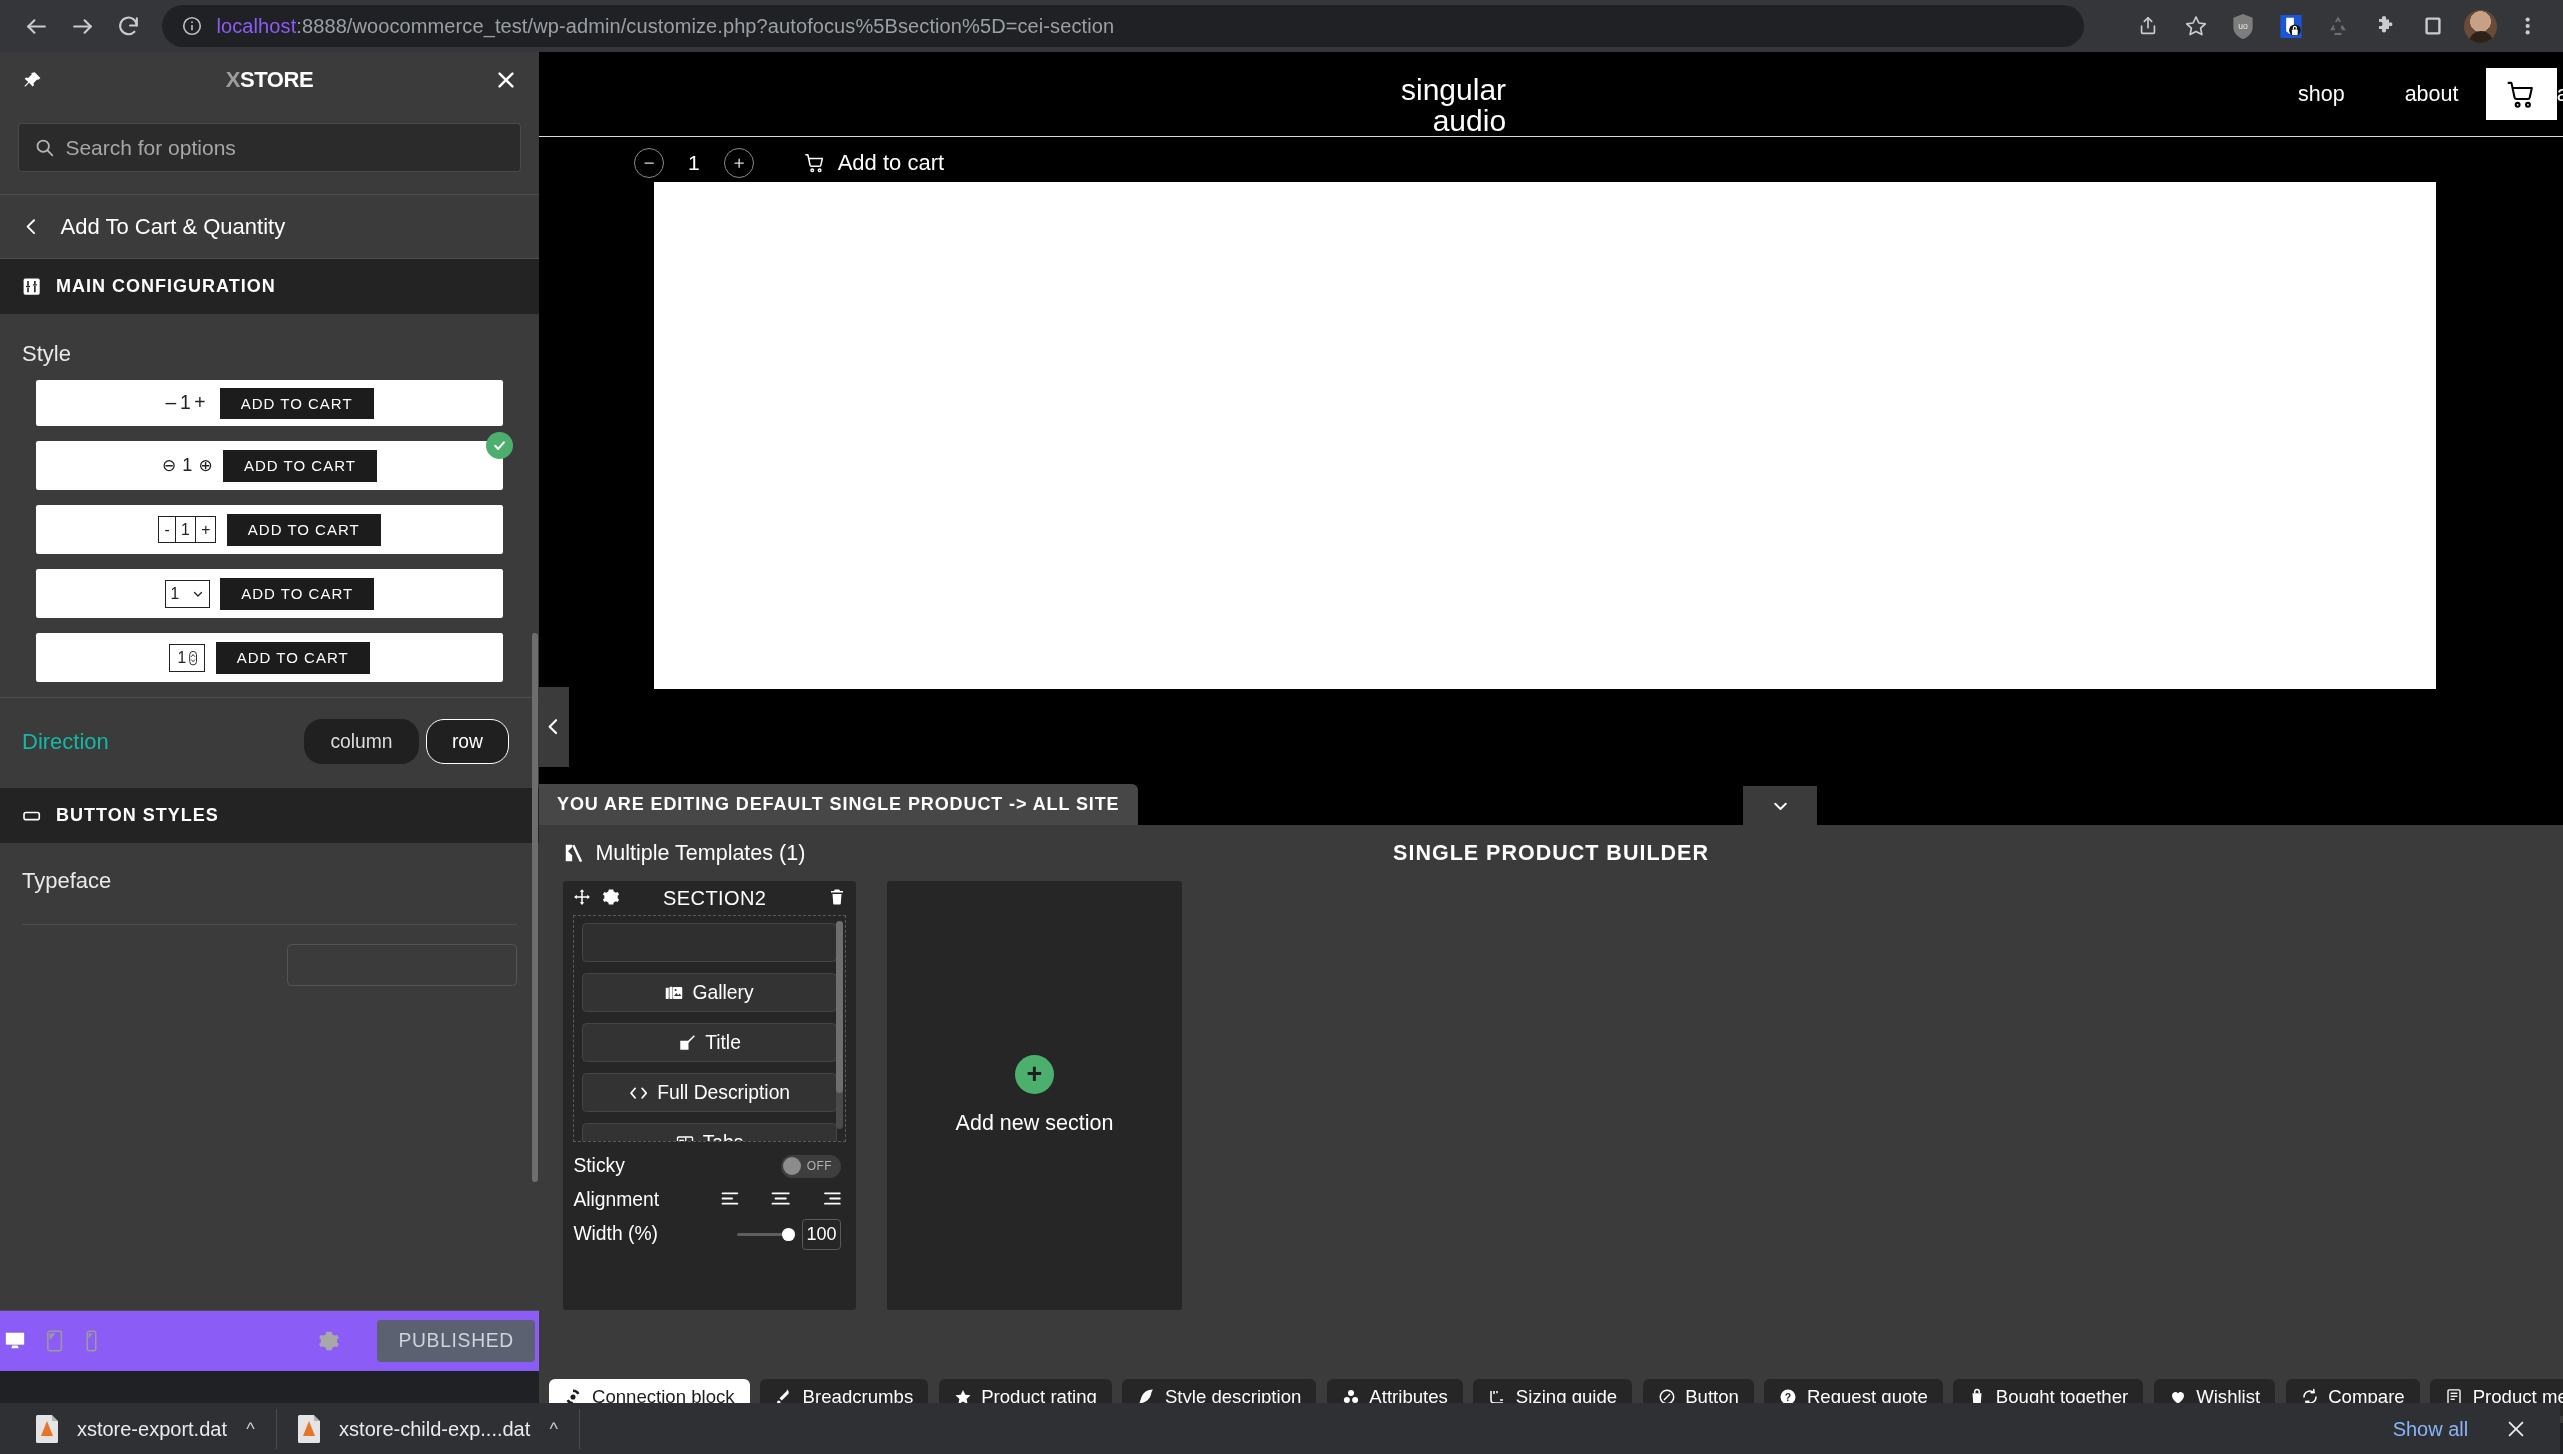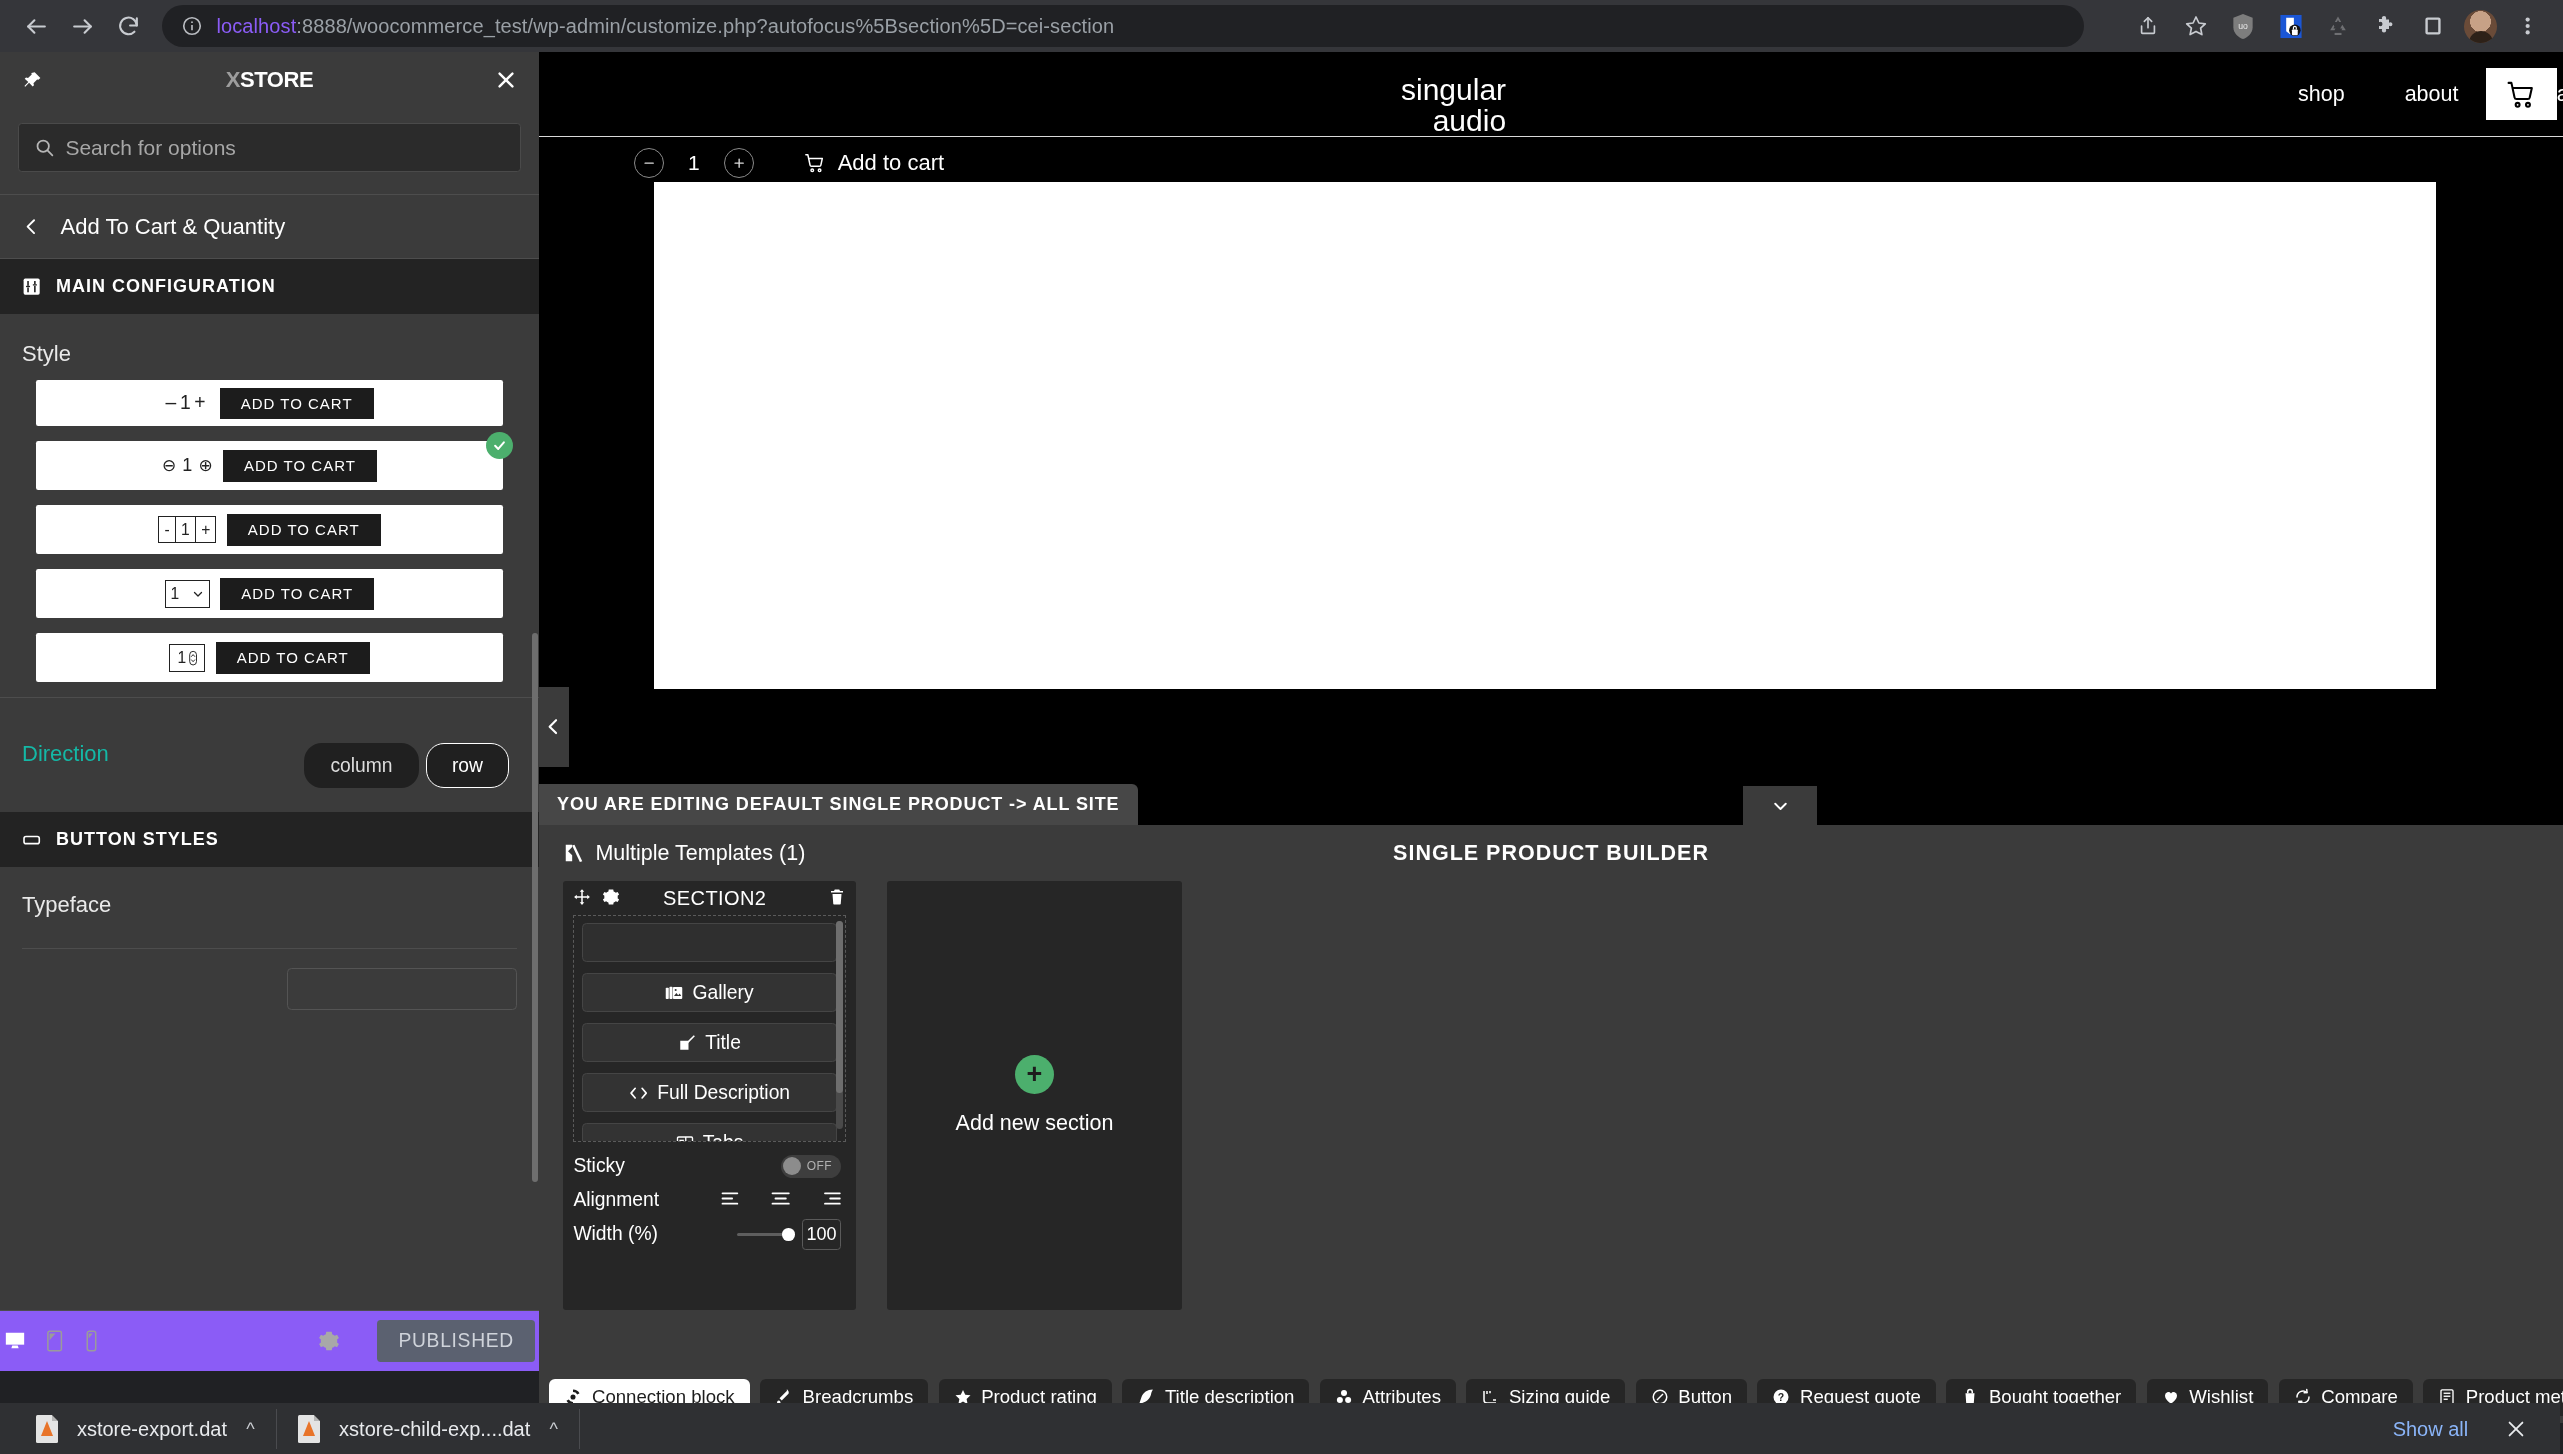--- a/index.html
+++ b/index.html
@@ -134,21 +134,21 @@
   }
 
   .direction-row {
     display: flex; align-items: center; padding: 21px 30px 24px 22px;
     border-top: 0.7px solid #4d4d4d;
   }
   .direction-row .lbl { color: #14b8a6; font-size: 22px; }
   .dir-btns { margin-left: auto; display: flex; gap: 7.4px; }
   .dir-btn {
     background: #202020; color: #ddd; font-size: 19.3px; border-radius: 18px;
-    padding: 10.4px 25px; border: 1.5px solid transparent; margin-top: 24px;
+    padding: 10.4px 25px; border: 1.5px solid transparent;
   }
   .dir-btn.active { border-color: #fff; color: #fff; }
 
   .typeface-row { padding: 25px 22px 0 22px; }
   .typeface-row .lbl { color: #e9e9e9; font-size: 22px; }
   .hr-line { margin: 30px 22px 0 22px; border-top: 0.7px solid #4d4d4d; }
   .ghost-box {
     margin: 19.3px 22px 0 auto; width: 230px; height: 42px;
     border: 0.7px solid #545454; border-radius: 4.5px;
   }
@@ -835,21 +835,21 @@
     <div class="chip">
       <svg width="18" height="18" viewBox="0 0 24 24" fill="currentColor">
           <polygon points="12 2.5 15 9 22 9.8 16.8 14.5 18.2 21.5 12 18 5.8 21.5 7.2 14.5 2 9.8 9 9"></polygon>
         </svg>
       <span>Product rating</span>
     </div>
     <div class="chip">
       <svg width="18" height="18" viewBox="0 0 24 24" fill="currentColor">
           <path d="M21 2c-7 0-13 4-15 10l-3 9 4-1c7-2 11-7 12-13 .5-2.5 2-4 2-5z"></path>
         </svg>
-      <span>Title description</span>
+      <span>Style description</span>
     </div>
     <div class="chip">
       <svg width="18" height="18" viewBox="0 0 24 24" fill="currentColor">
           <circle cx="12" cy="6.5" r="4"></circle>
           <circle cx="6.5" cy="16" r="4"></circle>
           <circle cx="17.5" cy="16" r="4"></circle>
         </svg>
       <span>Attributes</span>
     </div>
     <div class="chip">

